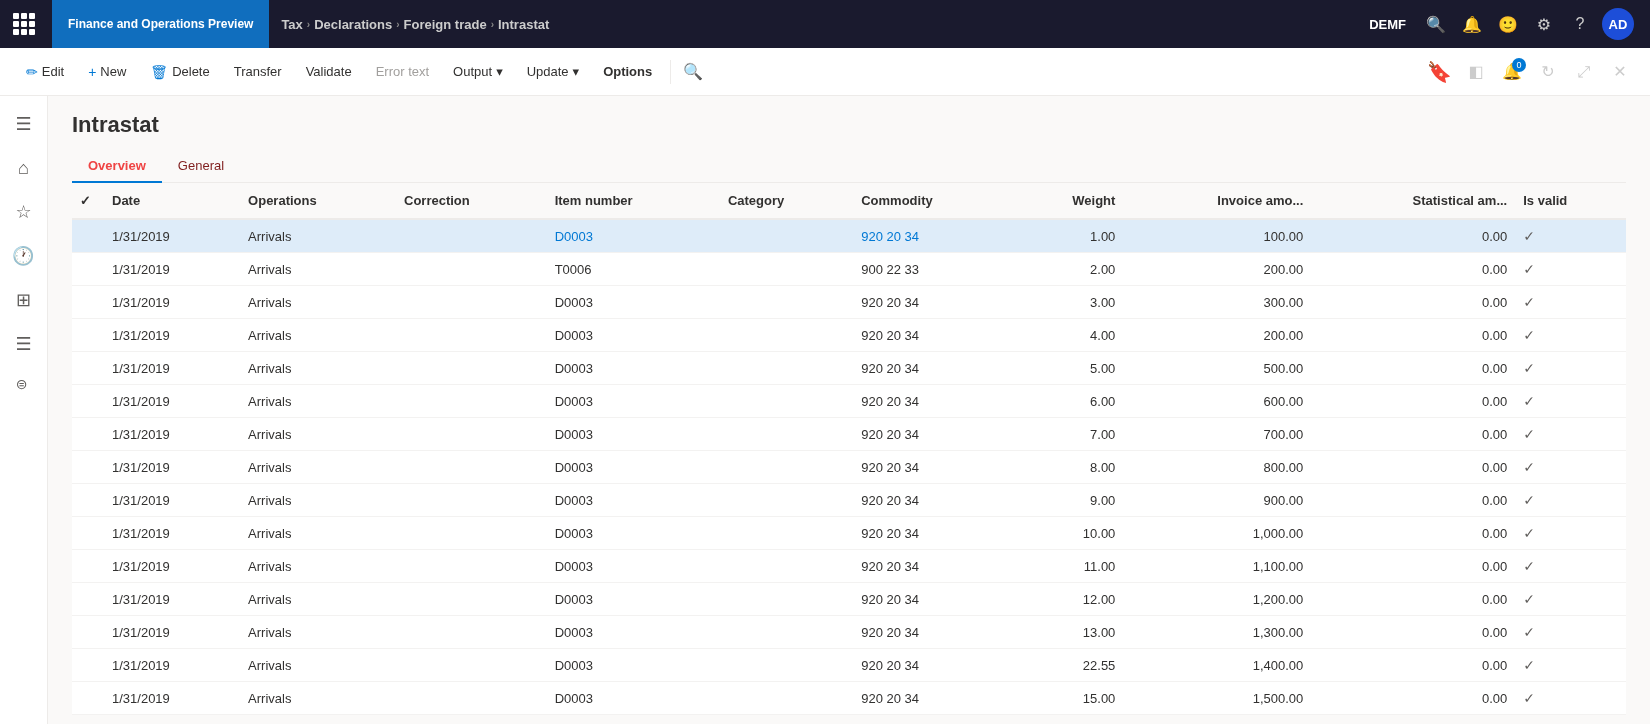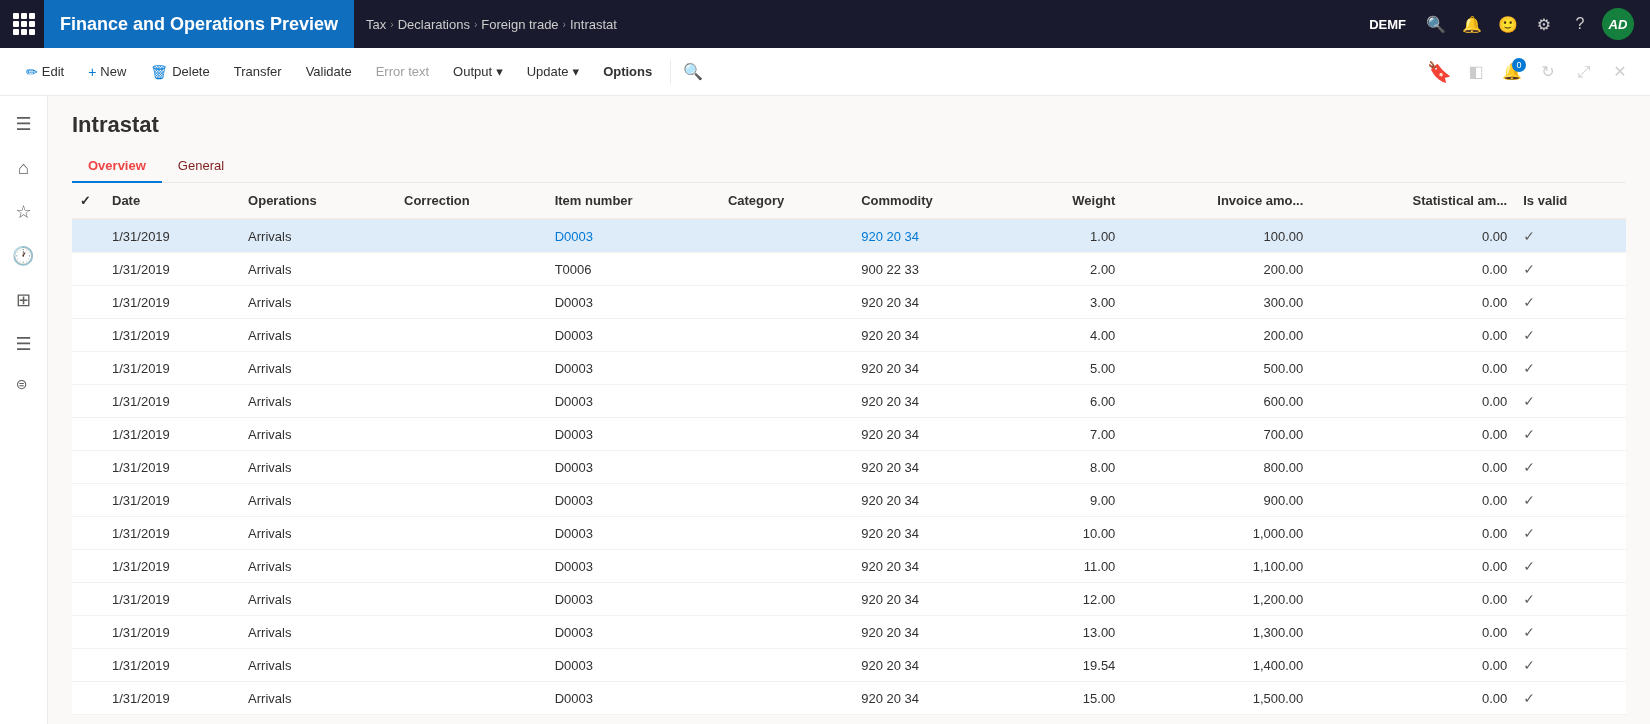--- a/index.html
+++ b/index.html
@@ -39,34 +39,36 @@
       display: grid;
       grid-template-columns: repeat(3,6px);
       grid-template-rows: repeat(3,6px);
       gap: 2px;
     }
     .waffle-dot { background: #fff; border-radius: 1px; }
     .app-title {
       background: #106ebe;
       color: #fff;
       padding: 6px 16px;
-      font-size: 18px;
+      font-size: 12px;
       font-weight: 600;
       height: 48px;
       display: flex;
       align-items: center;
       white-space: nowrap;
+      margin-left: 8px;
     }
     .breadcrumb {
       display: flex;
       align-items: center;
       gap: 4px;
       padding: 0 12px;
       color: #ccc;
       font-size: 13px;
+      font-weight: bold;
     }
     .breadcrumb-sep { color: #888; font-size: 10px; }
     .top-nav-right {
       display: flex;
       align-items: center;
       gap: 8px;
       padding-right: 8px;
     }
     .env-badge {
       color: #fff;
@@ -82,29 +84,28 @@
       justify-content: center;
       color: #ccc;
       font-size: 16px;
       cursor: pointer;
       border-radius: 2px;
     }
     .avatar {
       width: 32px;
       height: 32px;
       border-radius: 50%;
-      background: #15803d;
+      background: #1d4ed8;
       color: #fff;
       display: flex;
       align-items: center;
       justify-content: center;
       font-weight: 700;
       font-size: 13px;
       cursor: pointer;
-      font-style: italic;
     }
     .notif-badge {
       position: relative;
       display: inline-block;
     }
     .badge-dot {
       position: absolute;
       top: 0; right: 0;
       background: #0078d4;
       color: #fff;
@@ -565,21 +566,21 @@
       <td><span class="check-mark">✓</span></td>
     </tr>
             <tr>
       <td style="text-align:center;color:#323130"></td>
       <td>1/31/2019</td>
       <td>Arrivals</td>
       <td></td>
       <td class="">D0003</td>
       <td></td>
       <td class="">920 20 34</td>
-      <td class="num">19.54</td>
+      <td class="num">22.55</td>
       <td class="num">1,400.00</td>
       <td class="num">0.00</td>
       <td><span class="check-mark">✓</span></td>
     </tr>
             <tr>
       <td style="text-align:center;color:#323130"></td>
       <td>1/31/2019</td>
       <td>Arrivals</td>
       <td></td>
       <td class="">D0003</td>

